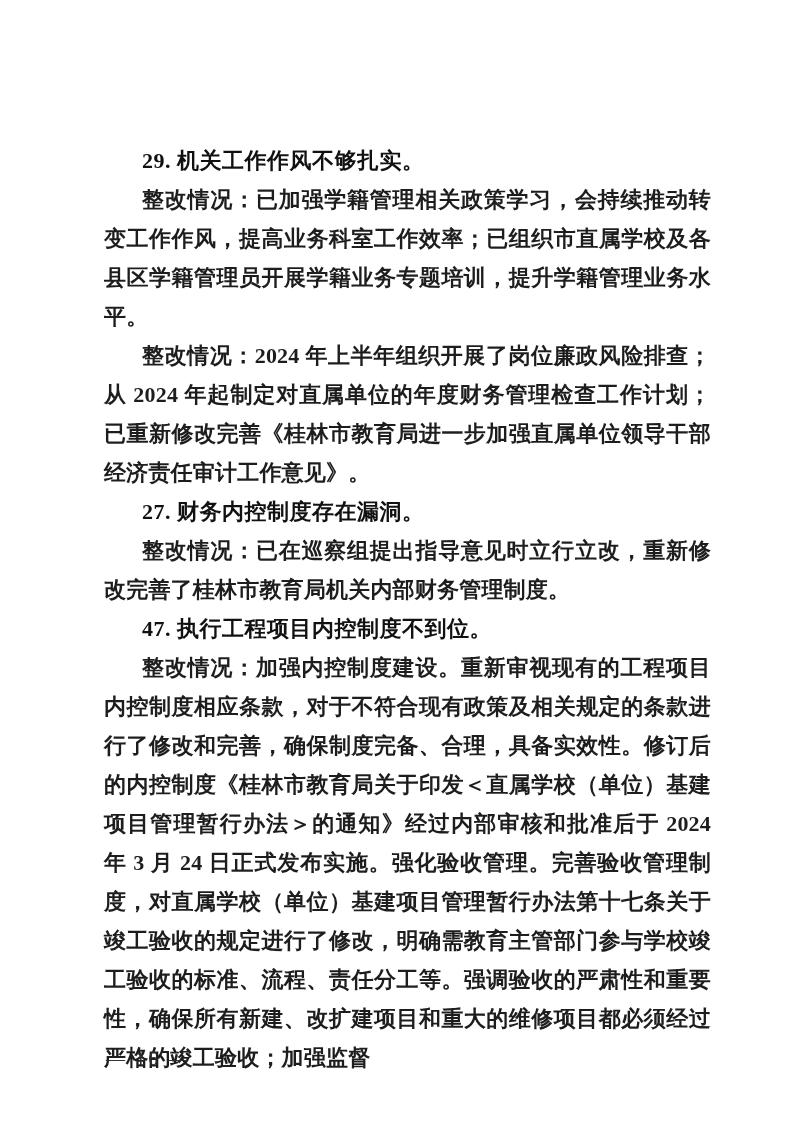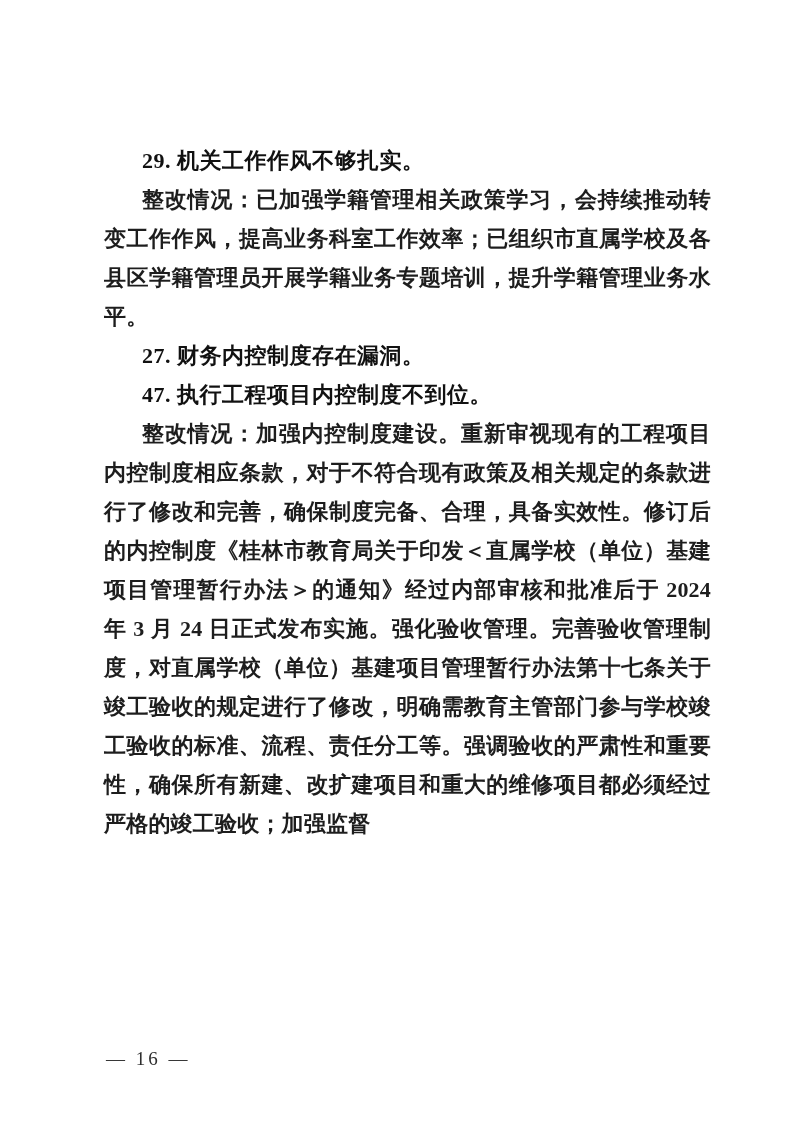--- a/index.html
+++ b/index.html
@@ -57,24 +57,26 @@
 
 <div class="page">
   <div class="content">
 
     <section>
       <h3>29. 机关工作作风不够扎实。</h3>
       <p>整改情况：已加强学籍管理相关政策学习，会持续推动转变工作作风，提高业务科室工作效率；已组织市直属学校及各县区学籍管理员开展学籍业务专题培训，提升学籍管理业务水平。</p>
     </section>
 
     <section>
+      <p>整改情况：2024 年上半年组织开展了岗位廉政风险排查；从 2024 年起制定对直属单位的年度财务管理检查工作计划；已重新修改完善《桂林市教育局进一步加强直属单位领导干部经济责任审计工作意见》。</p>
     </section>
 
     <section>
       <h3>27. 财务内控制度存在漏洞。</h3>
+      <p>整改情况：已在巡察组提出指导意见时立行立改，重新修改完善了桂林市教育局机关内部财务管理制度。</p>
     </section>
 
     <section>
       <h3>47. 执行工程项目内控制度不到位。</h3>
       <p>整改情况：加强内控制度建设。重新审视现有的工程项目内控制度相应条款，对于不符合现有政策及相关规定的条款进行了修改和完善，确保制度完备、合理，具备实效性。修订后的内控制度《桂林市教育局关于印发＜直属学校（单位）基建项目管理暂行办法＞的通知》经过内部审核和批准后于 2024 年 3 月 24 日正式发布实施。强化验收管理。完善验收管理制度，对直属学校（单位）基建项目管理暂行办法第十七条关于竣工验收的规定进行了修改，明确需教育主管部门参与学校竣工验收的标准、流程、责任分工等。强调验收的严肃性和重要性，确保所有新建、改扩建项目和重大的维修项目都必须经过严格的竣工验收；加强监督</p>
     </section>
 
   </div>
 
   <div class="page-footer">— 16 —</div>

